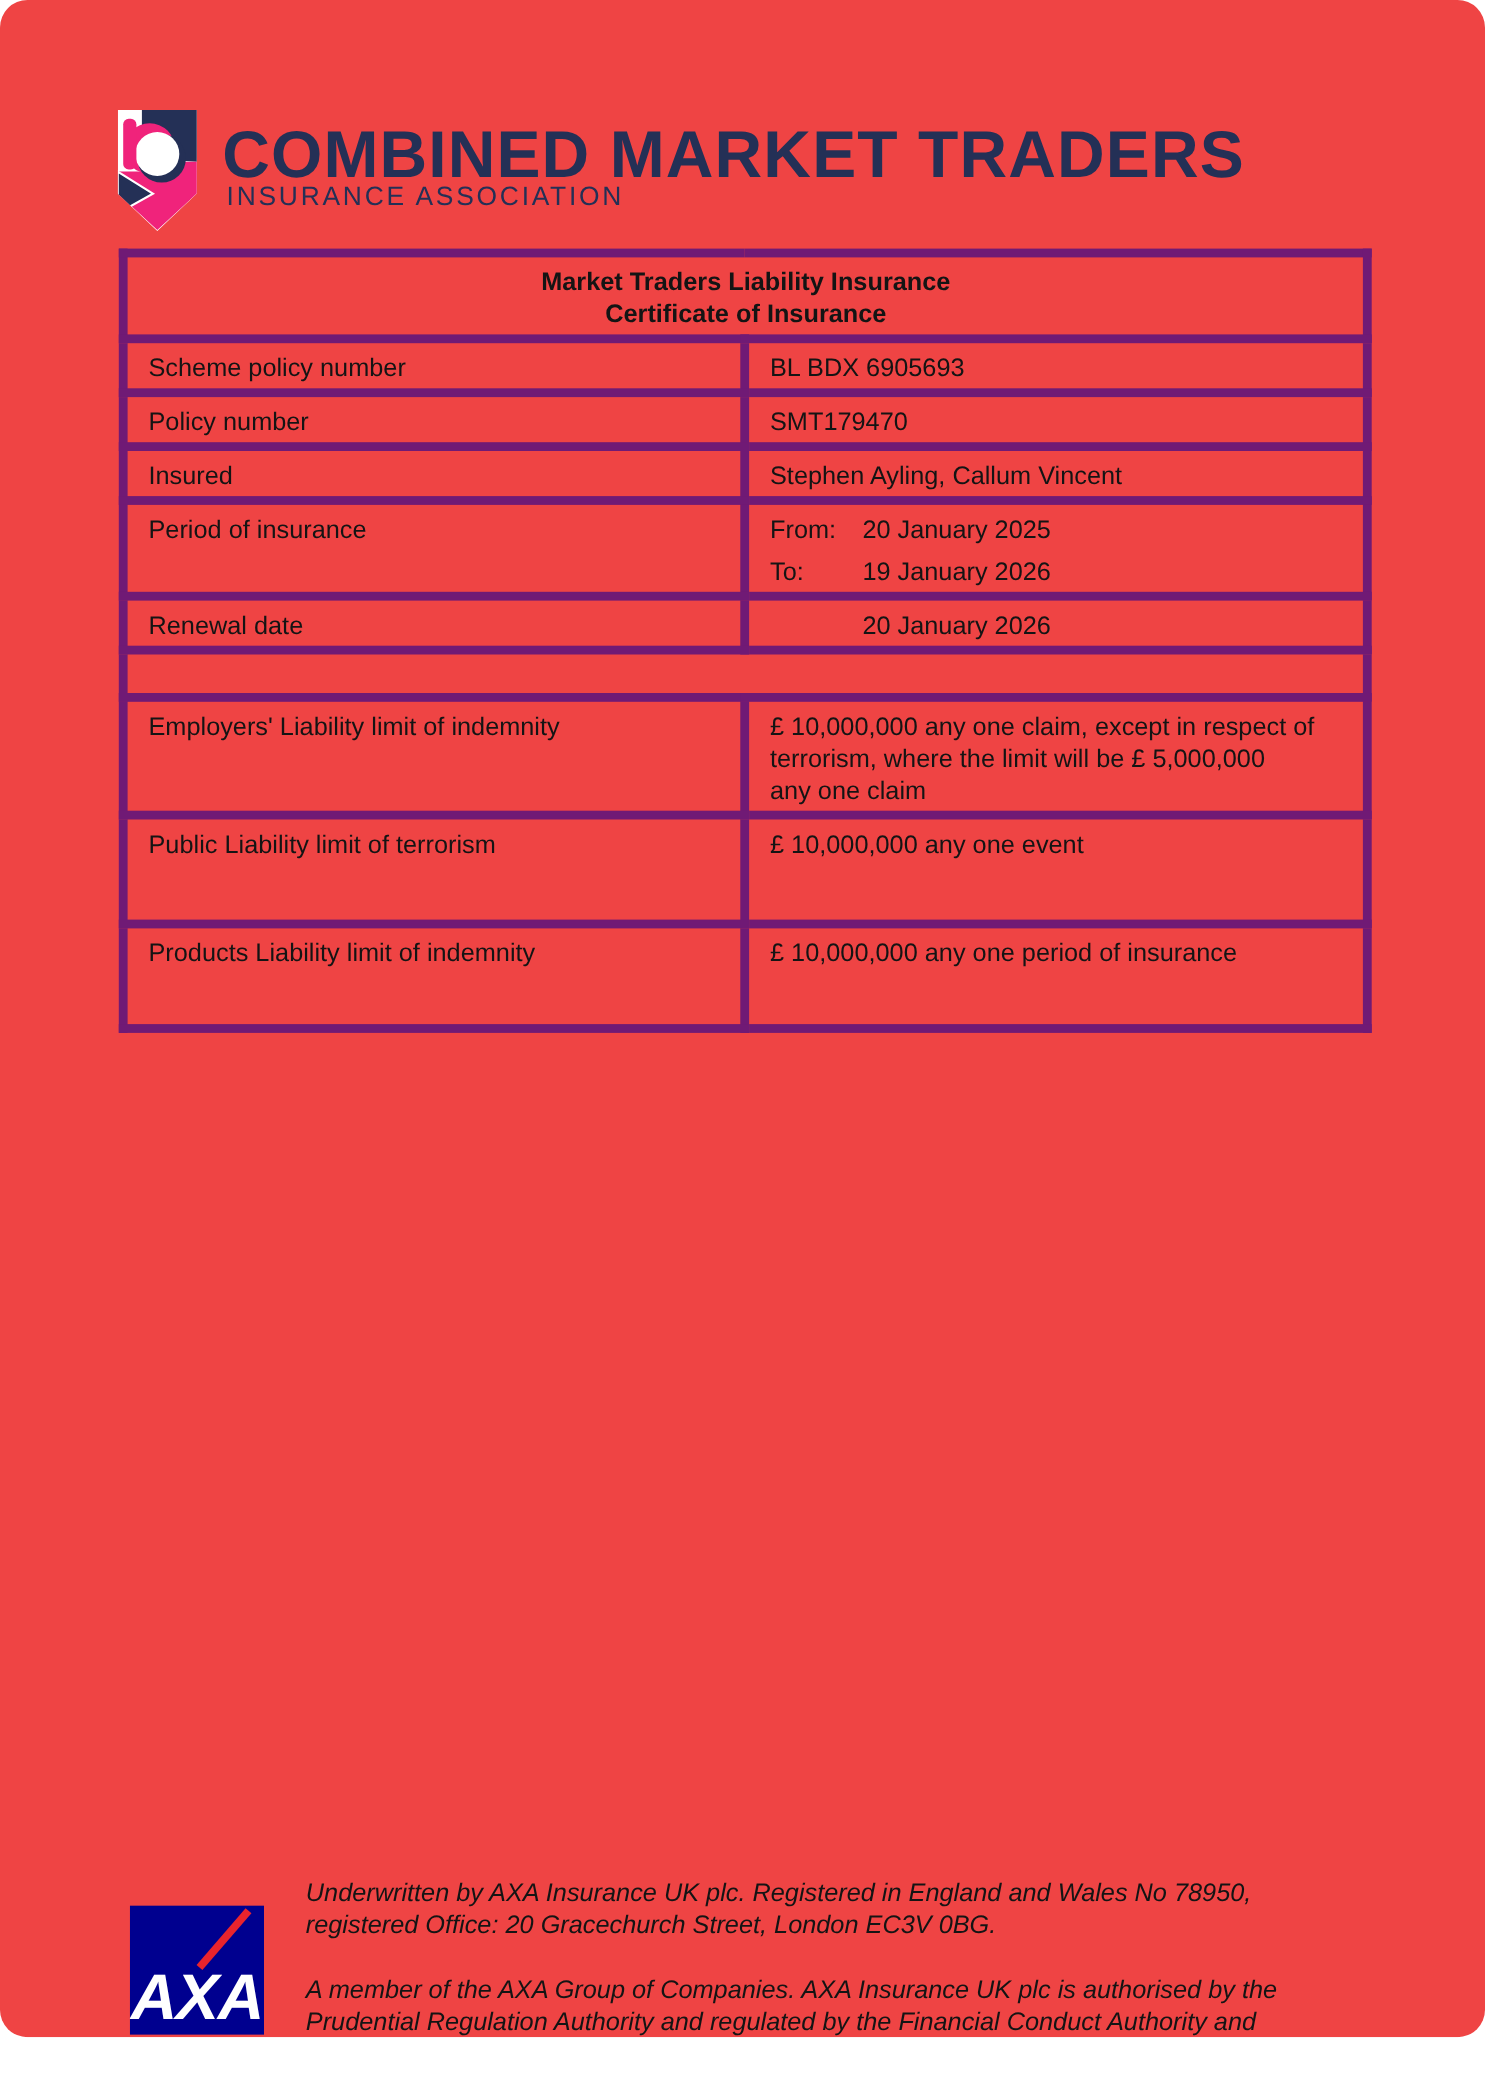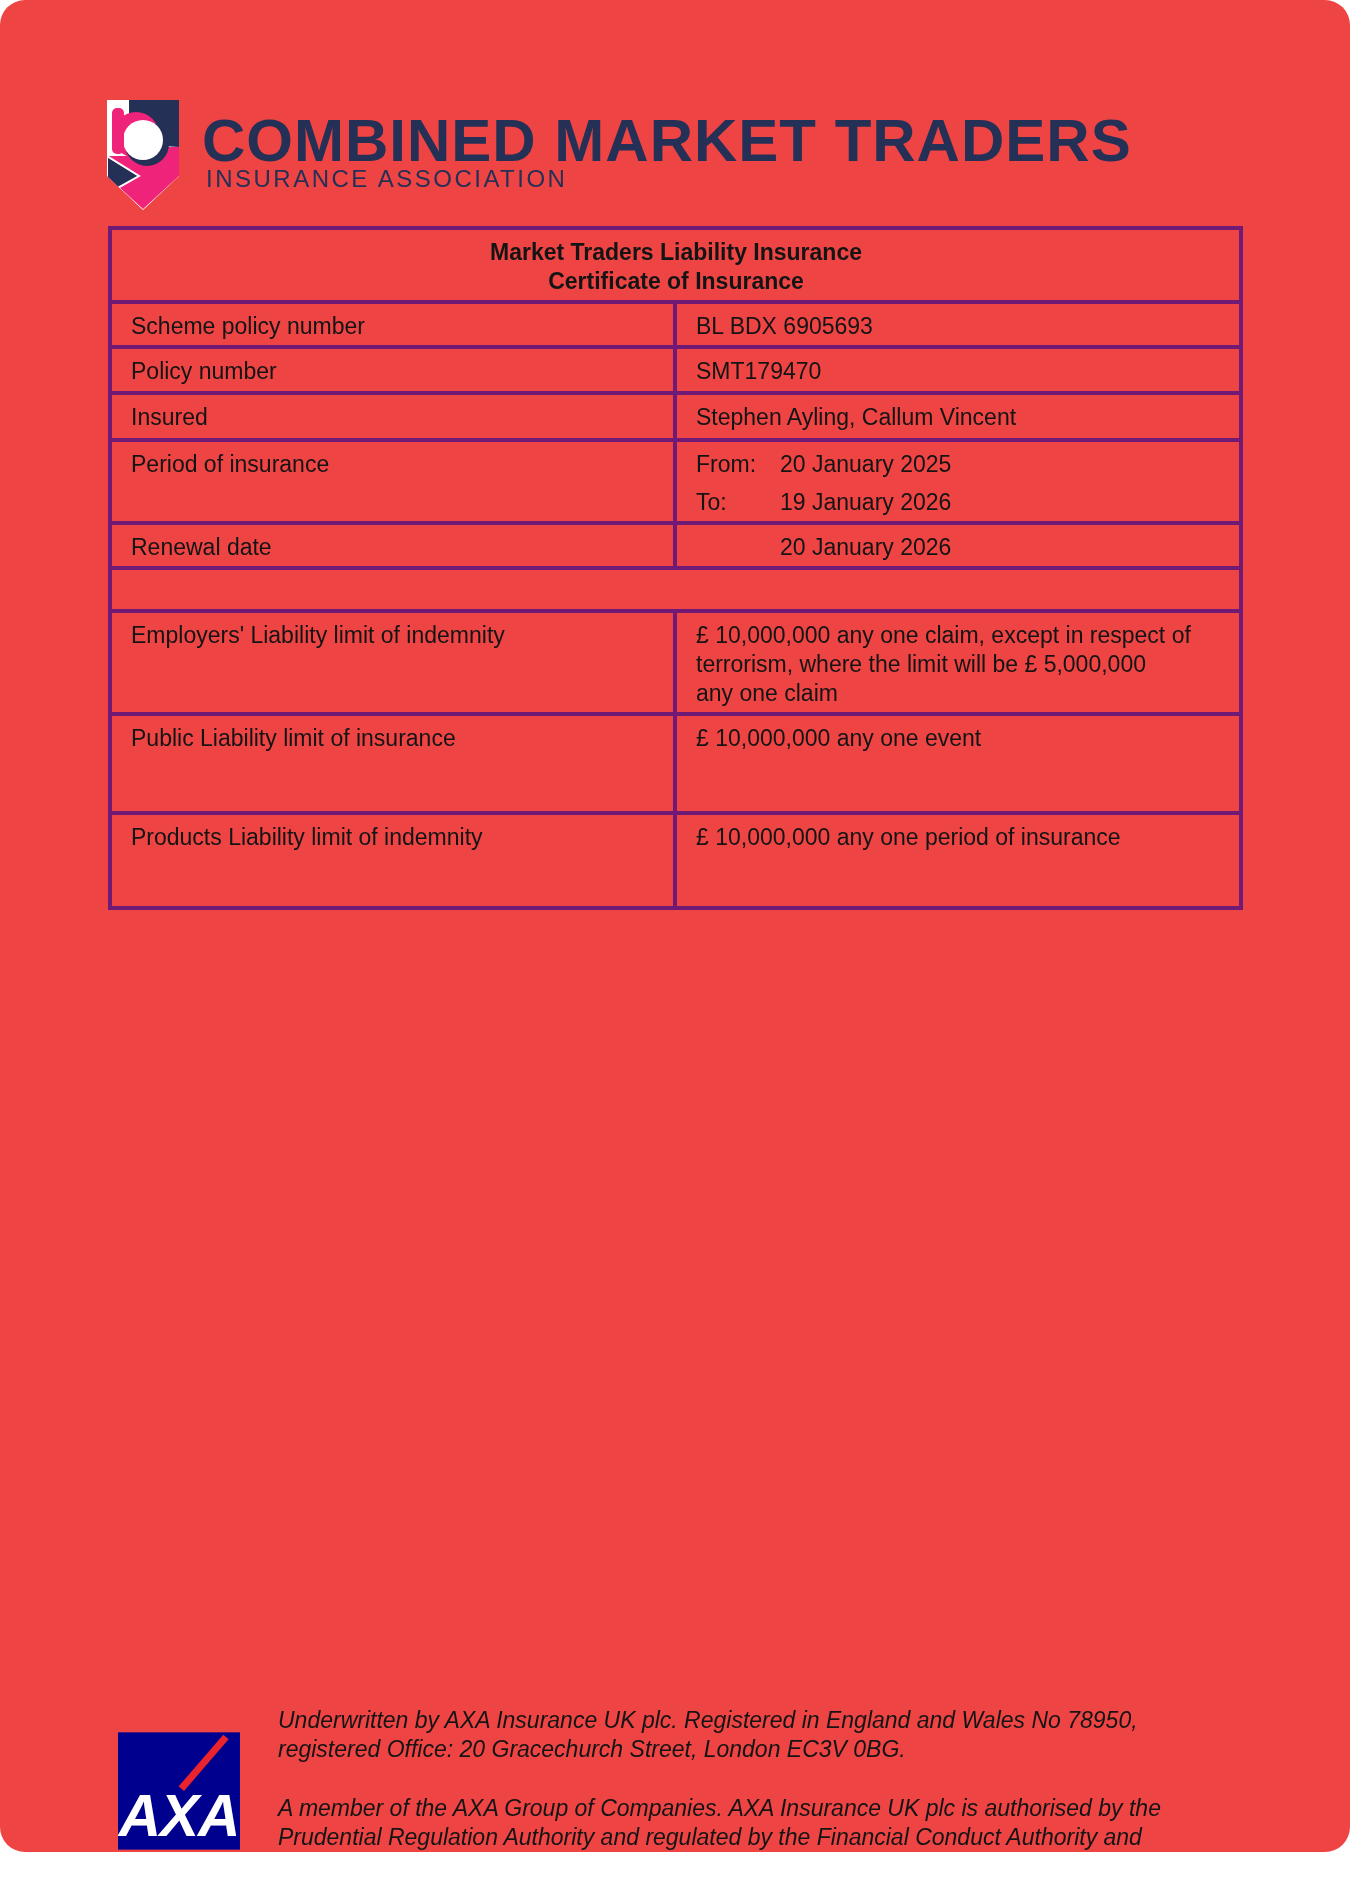--- a/index.html
+++ b/index.html
@@ -28,21 +28,21 @@
 
   
   table.cert{
     position:absolute;left:108px;top:226px;
     width:1131px;
     border-collapse:collapse;
     table-layout:fixed;
     font-size:23px;line-height:29px;
   }
   table.cert td{
-    border:4px solid #701a75;
+    border:8px solid #701a75;
     vertical-align:top;
     padding:8px 18px 4px 19px;
   }
   td.cert-head{
     text-align:center;font-weight:700;
     padding-top:10px;
   }
   tr.h-header{height:71px;}
   tr.h-scheme{height:43px;}
   tr.h-policy{height:46px;}
@@ -148,21 +148,21 @@
     </tr>
 
     <tr class="h-employers">
       <td>Employers' Liability limit of indemnity</td>
       <td class="pre">£ 10,000,000 any one claim, except in respect of
 terrorism, where the limit will be £ 5,000,000
 any one claim</td>
     </tr>
 
     <tr class="h-public">
-      <td>Public Liability limit of insurance</td>
+      <td>Public Liability limit of terrorism</td>
       <td>£ 10,000,000 any one event</td>
     </tr>
 
     <tr class="h-products">
       <td>Products Liability limit of indemnity</td>
       <td>£ 10,000,000 any one period of insurance</td>
     </tr>
   </tbody>
     </table>
 

